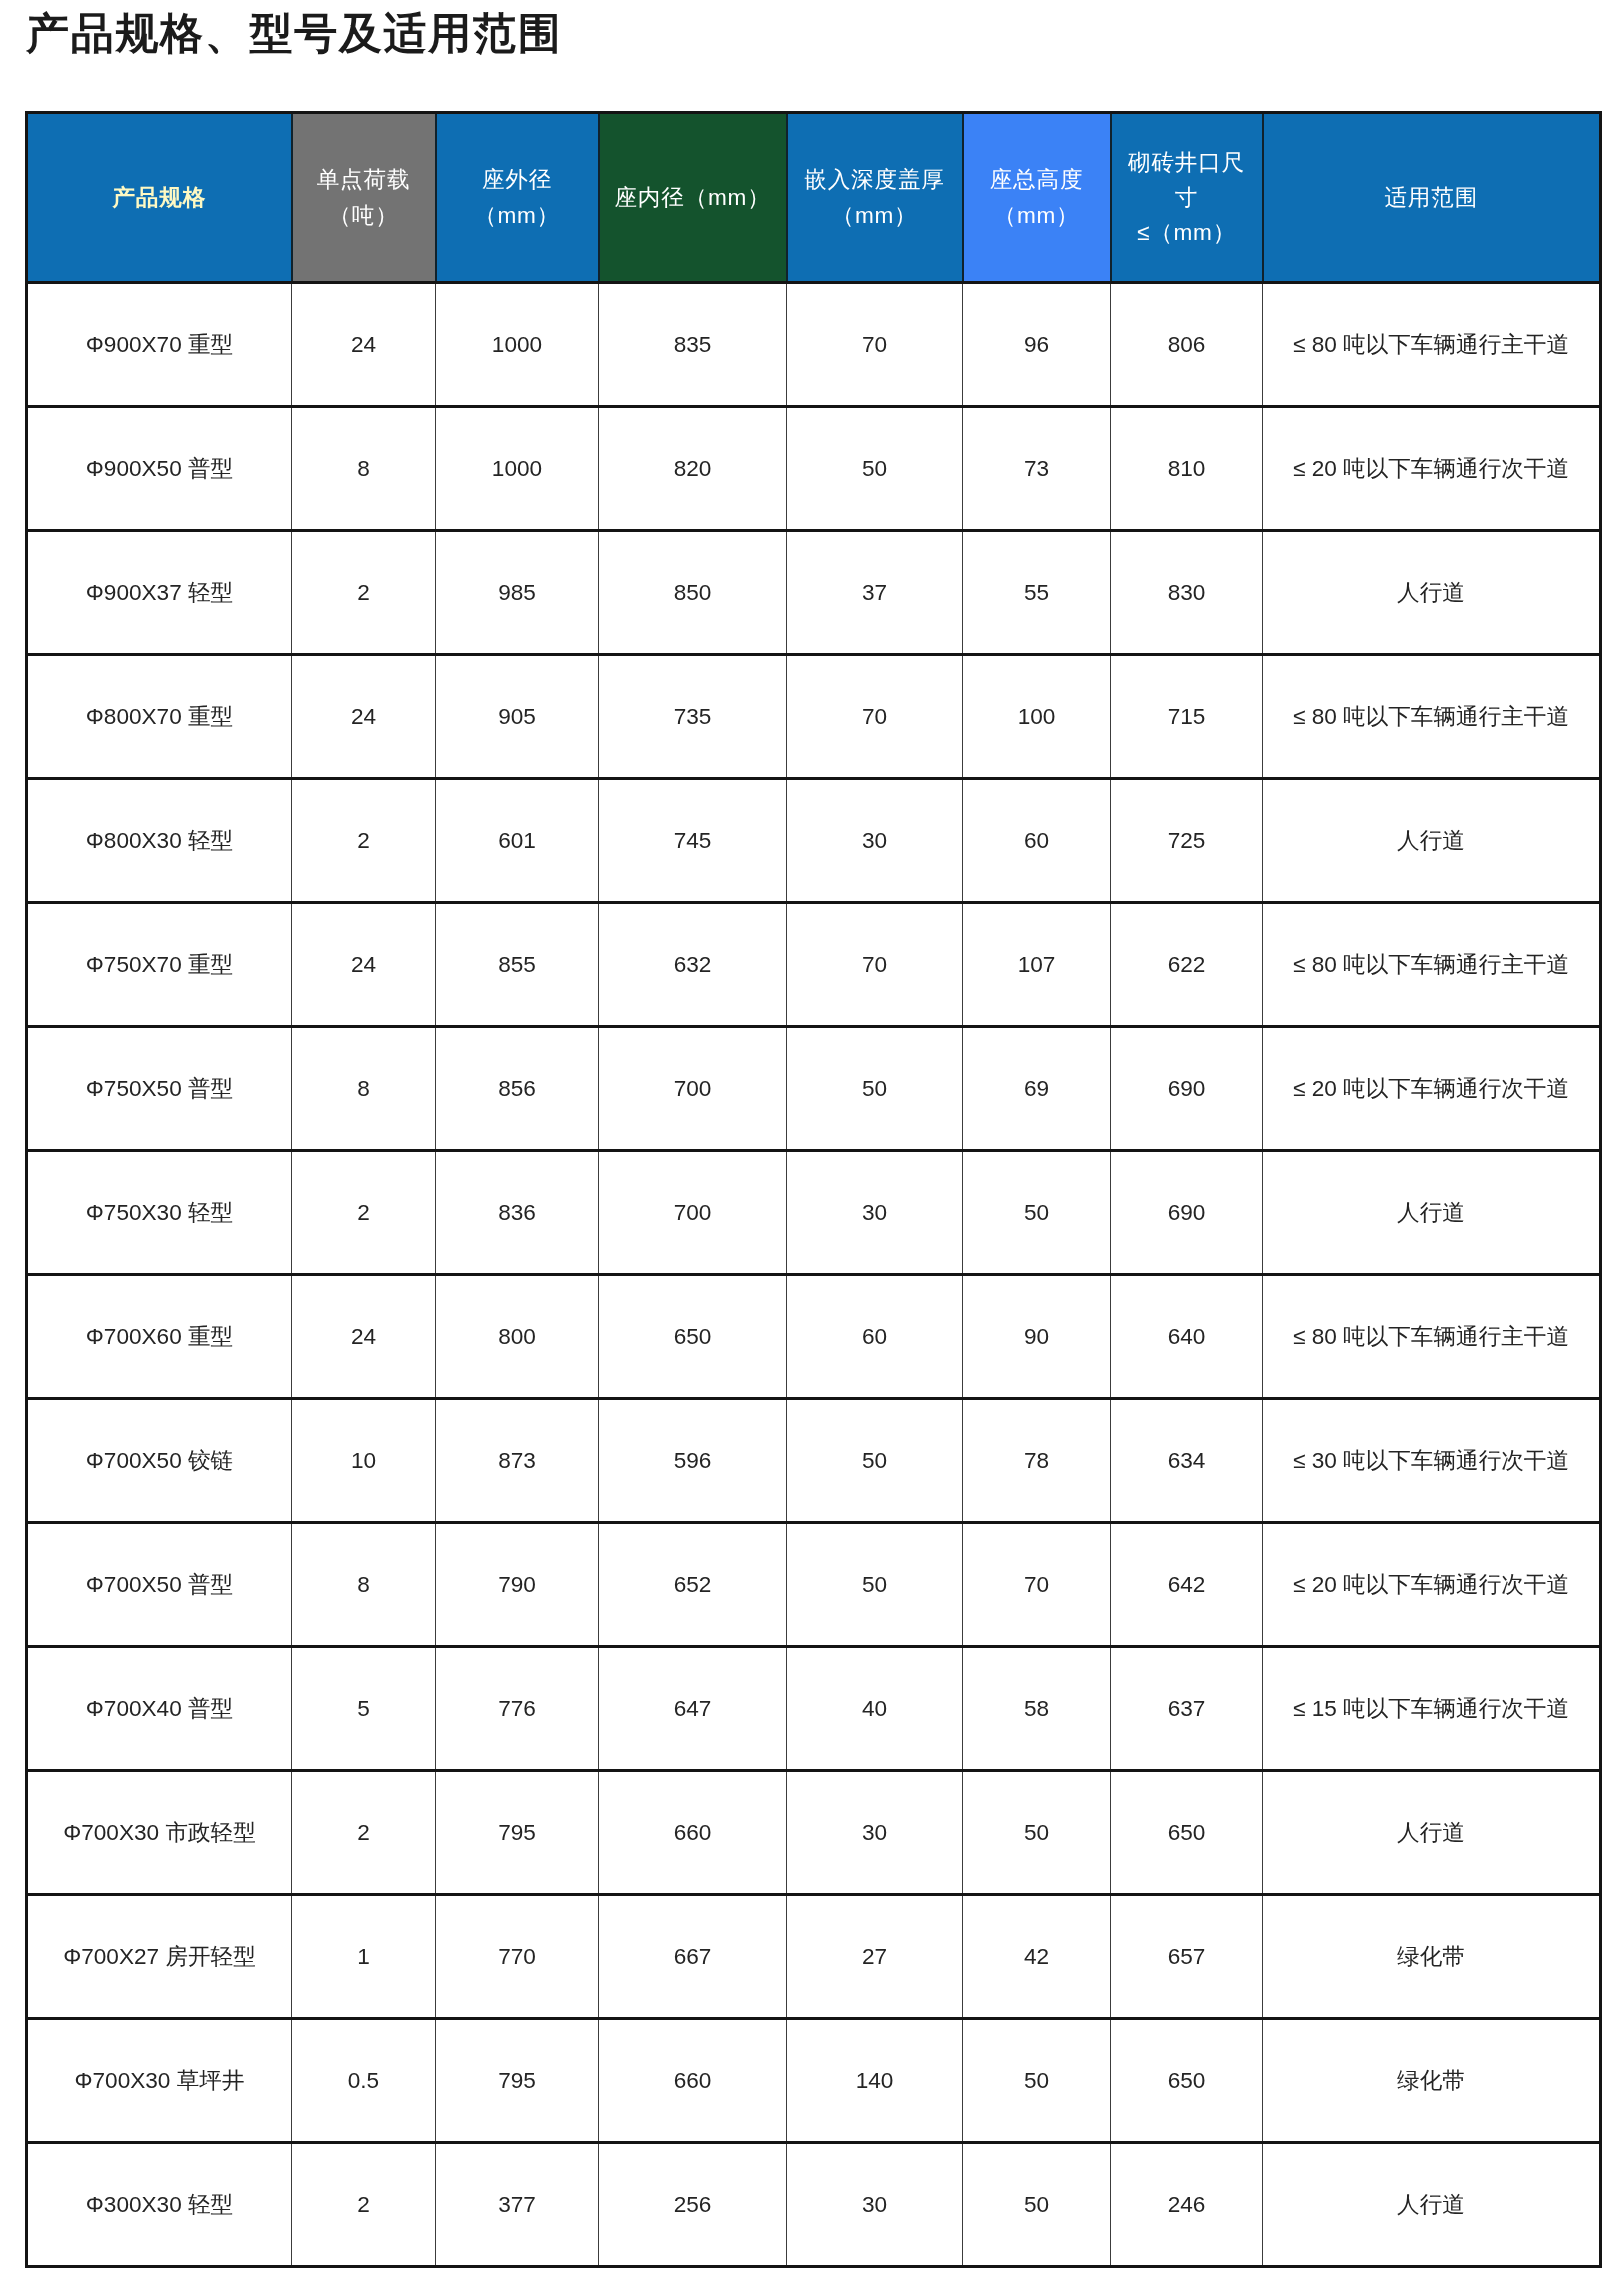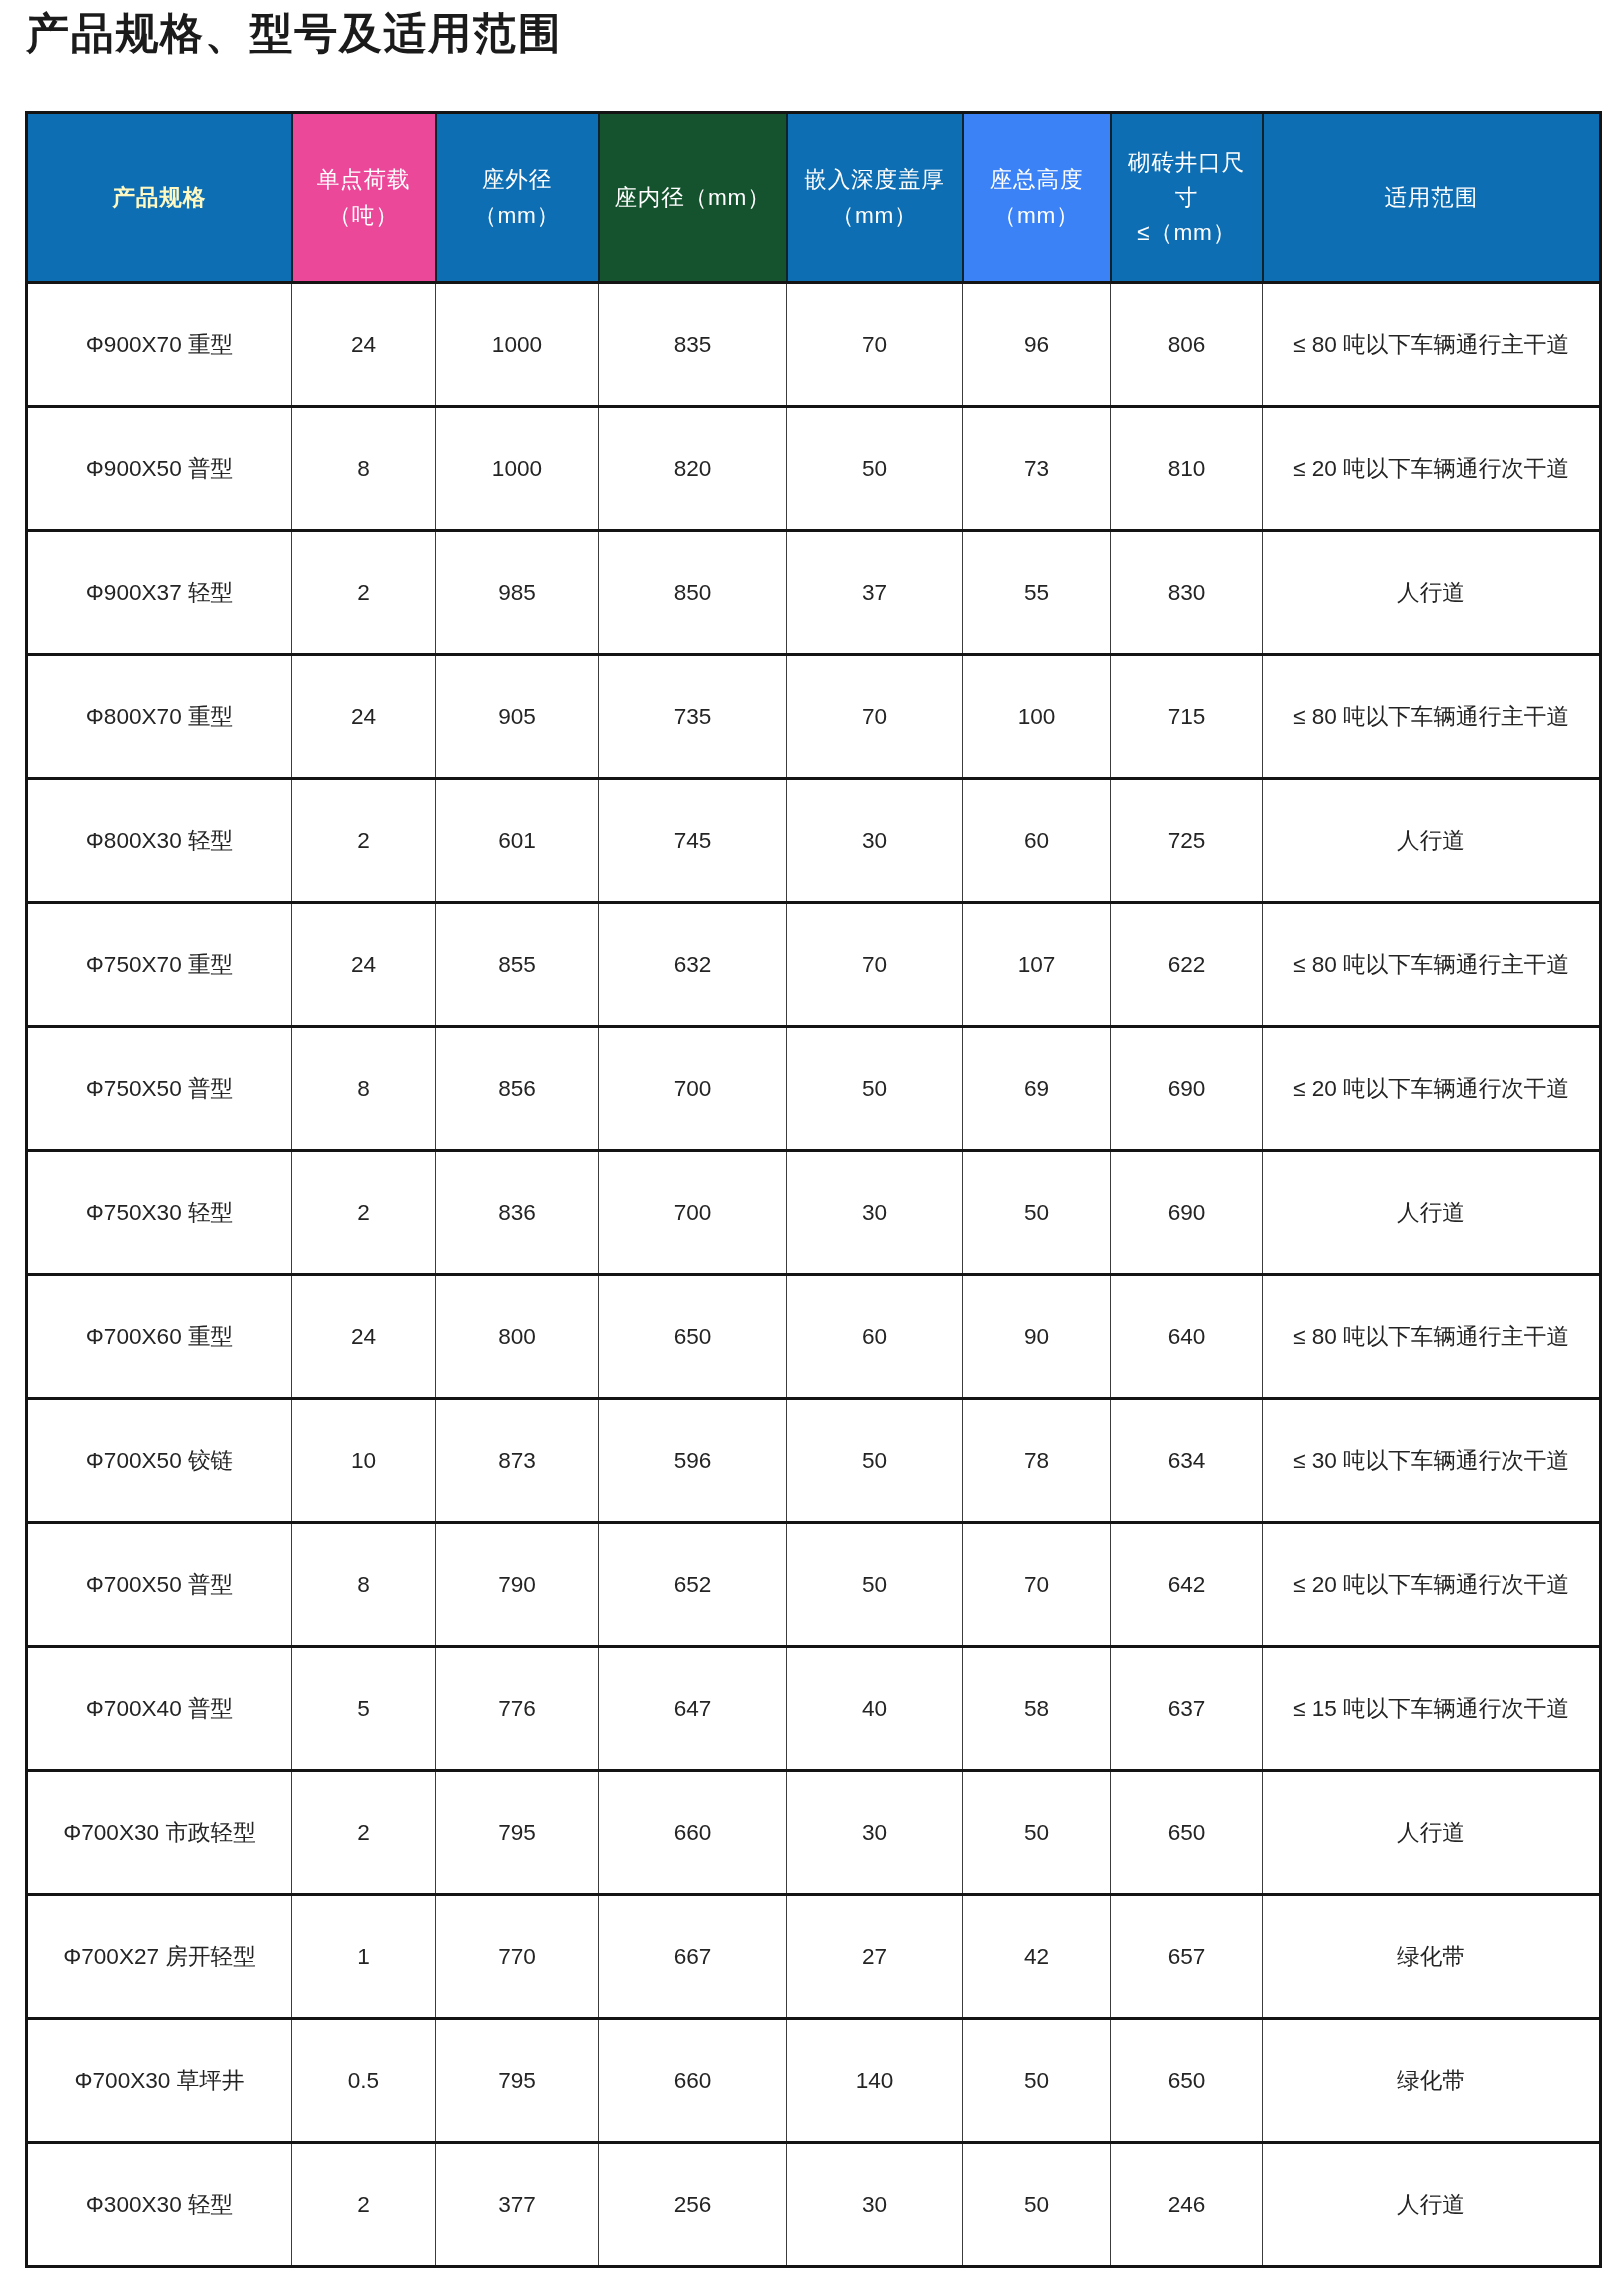--- a/index.html
+++ b/index.html
@@ -72,21 +72,21 @@
       <col style="width: 163px;">
       <col style="width: 188px;">
       <col style="width: 176px;">
       <col style="width: 148px;">
       <col style="width: 152px;">
       <col style="width: 338px;">
     </colgroup>
   <thead>
     <tr id="headerRow">
         <th style="background: rgb(14, 110, 179); color: #fef9c3; font-weight: bold;">产品规格</th>
-        <th style="background: #ec4899; color: rgb(255, 255, 255);">单点荷载
+        <th style="background: #737373; color: rgb(255, 255, 255);">单点荷载
 （吨）</th>
         <th style="background: rgb(14, 110, 179); color: rgb(255, 255, 255);">座外径（mm）</th>
         <th style="background: #14532d; color: rgb(255, 255, 255);">座内径（mm）</th>
         <th style="background: rgb(14, 110, 179); color: rgb(255, 255, 255);">嵌入深度盖厚
 （mm）</th>
         <th style="background: #3b82f6; color: rgb(255, 255, 255);">座总高度
 （mm）</th>
         <th style="background: rgb(14, 110, 179); color: rgb(255, 255, 255);">砌砖井口尺寸
 ≤（mm）</th>
         <th style="background: rgb(14, 110, 179); color: rgb(255, 255, 255);">适用范围</th>

